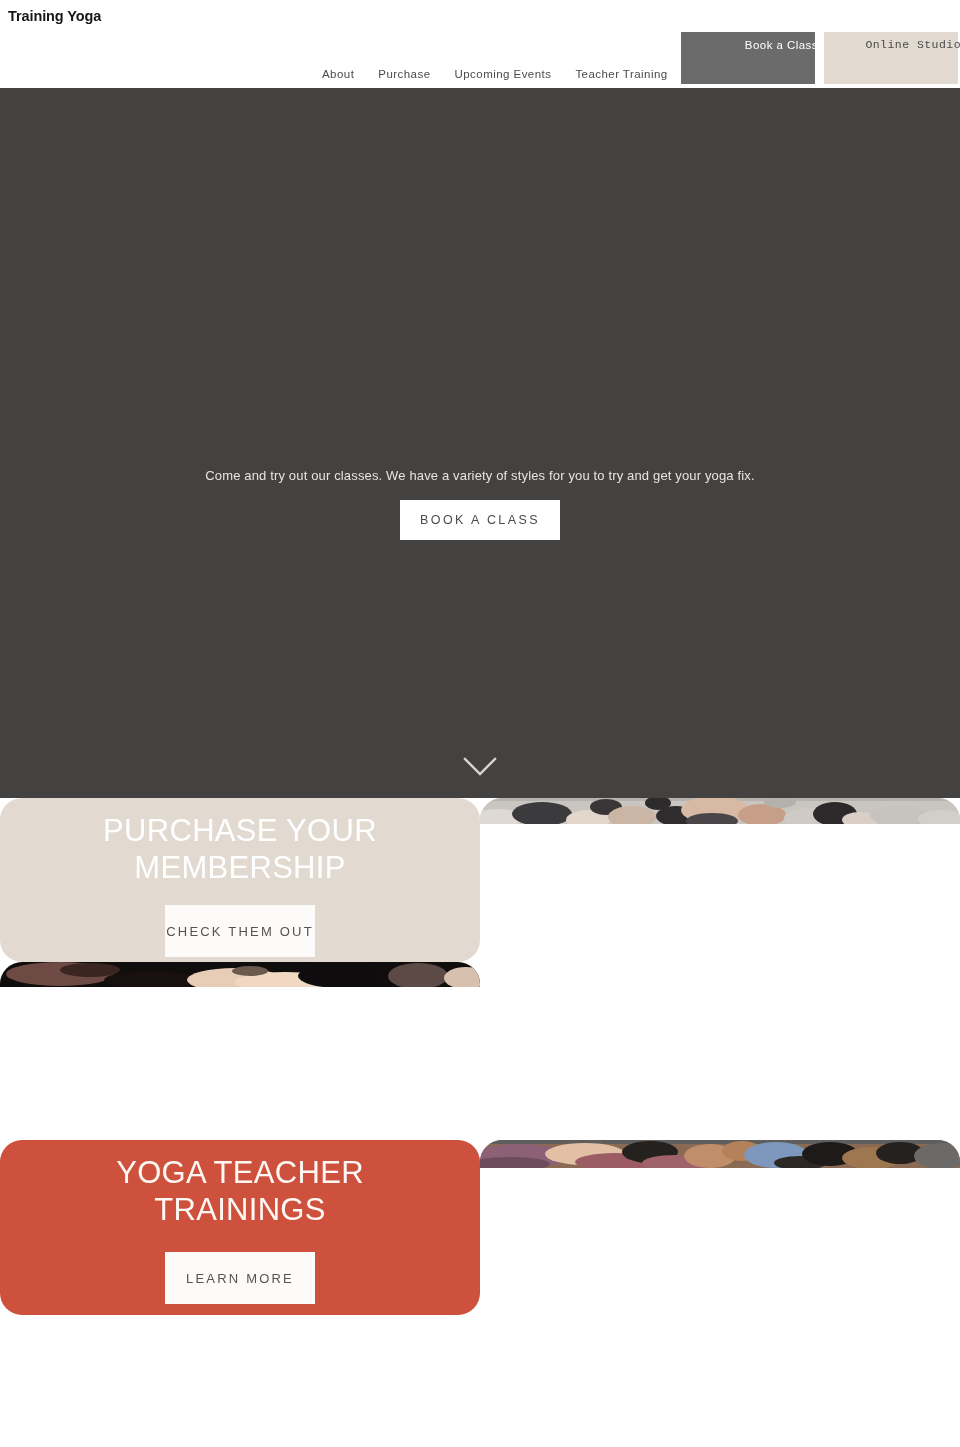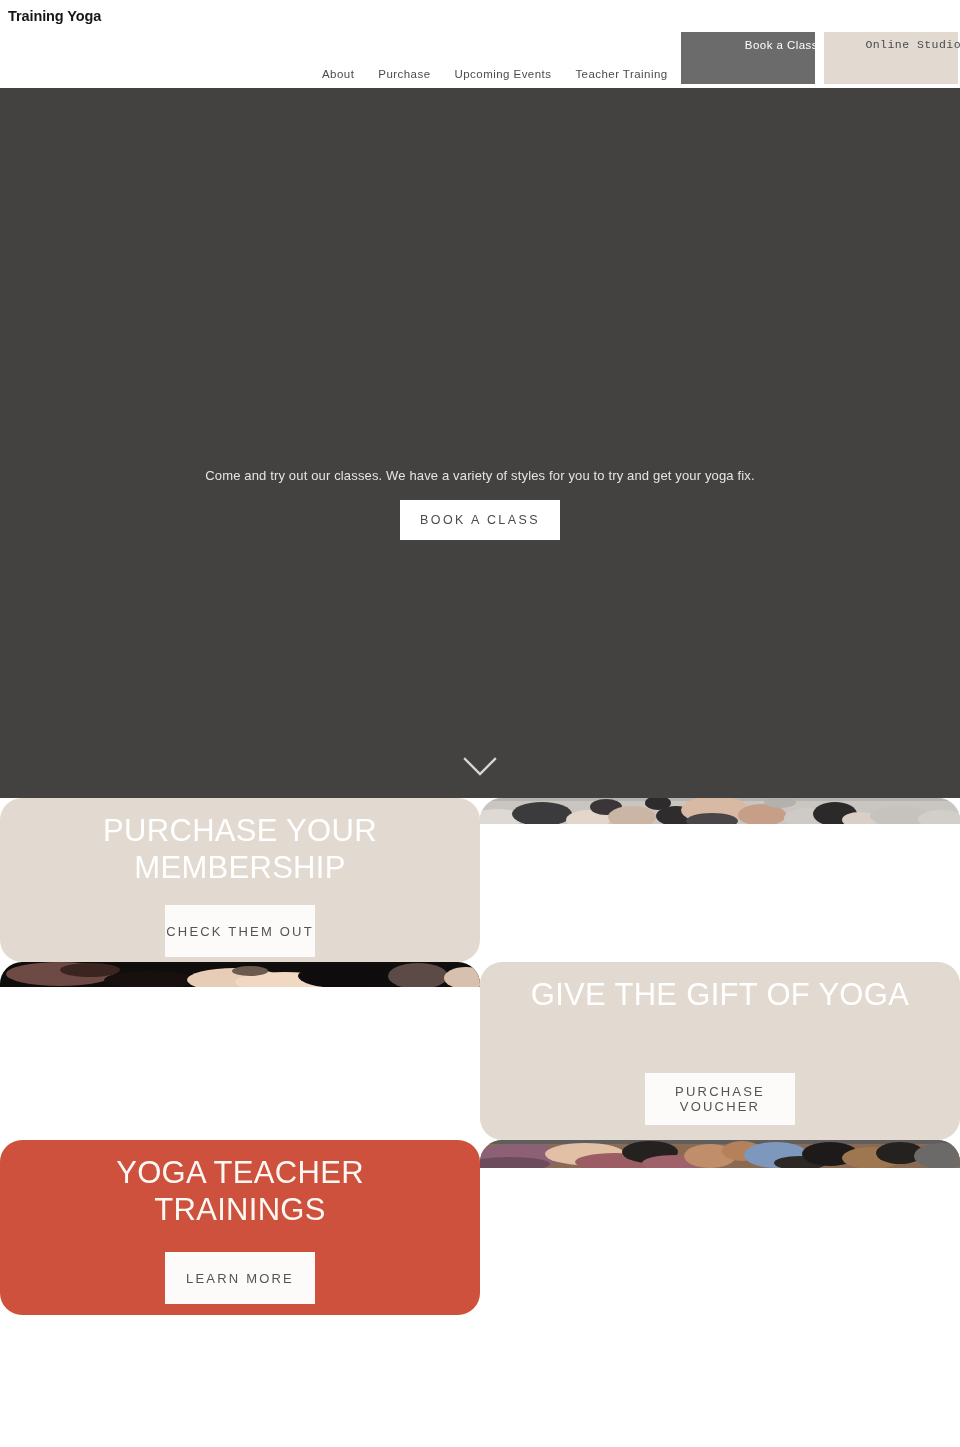--- a/index.html
+++ b/index.html
@@ -312,24 +312,20 @@
             <ellipse cx="150" cy="18" rx="46" ry="9" fill="#17100e"></ellipse>
             <ellipse cx="235" cy="18" rx="48" ry="12" fill="#e8cdb6"></ellipse>
             <ellipse cx="285" cy="20" rx="50" ry="10" fill="#f0d8c2"></ellipse>
             <ellipse cx="250" cy="9" rx="18" ry="5" fill="#6b5a4d"></ellipse>
             <ellipse cx="340" cy="14" rx="42" ry="12" fill="#0e0c0c"></ellipse>
             <ellipse cx="418" cy="14" rx="30" ry="13" fill="#5c4a46"></ellipse>
             <ellipse cx="466" cy="16" rx="22" ry="11" fill="#d8c0ae"></ellipse>
           </svg>
         </div>
       </div>
-      <div class="tile tile-beige">
-        <div class="tile-heading" style="top:14px;">GIVE THE GIFT OF YOGA</div>
-        <button class="tile-btn" style="top:111px;">PURCHASE VOUCHER</button>
-      </div>
     </div>
 
     <div class="tile-row" style="height:175px;">
       <div class="tile tile-red">
         <div class="tile-heading" style="top:14px;">YOGA TEACHER TRAININGS</div>
         <button class="tile-btn" style="top:112px;">LEARN MORE</button>
       </div>
       <div class="tile tile-photo">
         <div class="photo-strip" style="height:28px;">
           <svg width="480" height="28" viewBox="0 0 480 28" preserveAspectRatio="none" aria-hidden="true">

